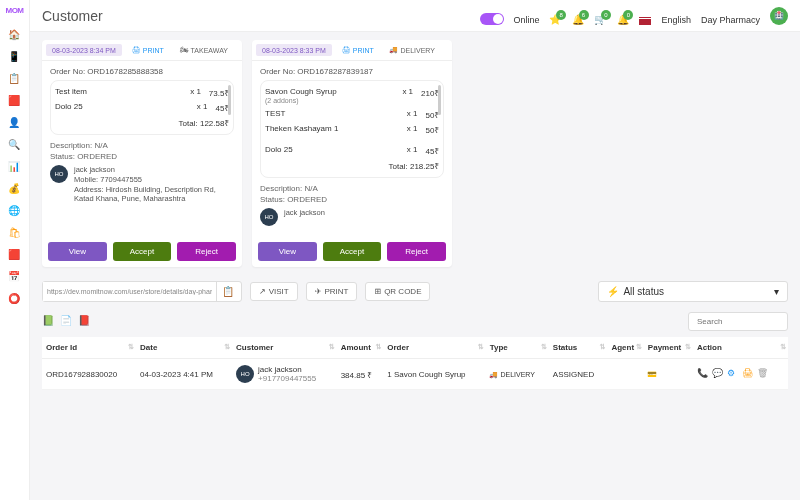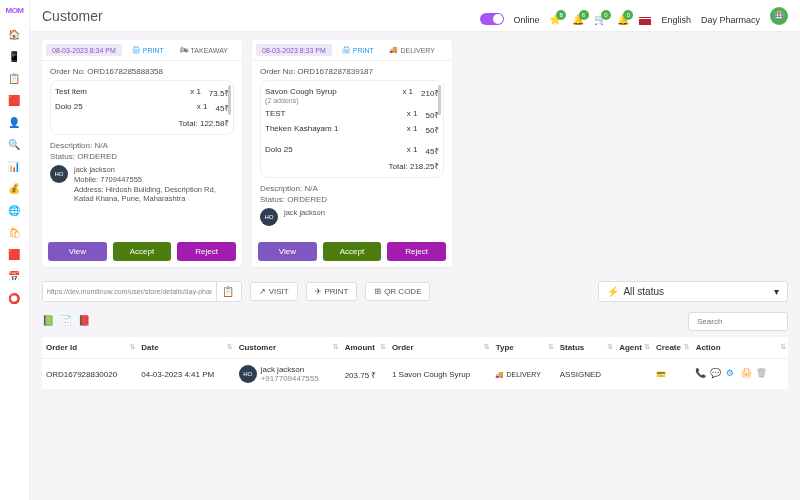--- a/index.html
+++ b/index.html
@@ -232,38 +232,38 @@
       <thead>
             <tr>
         <th>Order Id</th>
         <th>Date</th>
         <th>Customer</th>
         <th>Amount</th>
         <th>Order</th>
         <th>Type</th>
         <th>Status</th>
         <th>Agent</th>
-        <th>Create</th>
+        <th>Payment</th>
         <th>Action</th>
       </tr>
           </thead>
       <tbody>
         <tr>
           <td>ORD167928830020</td>
           <td>04-03-2023 4:41 PM</td>
           <td>
                 <div class="ccell">
                   <div class="cav">HO</div>
                   <div>
                     <div>jack jackson</div>
                     <div style="color:#888">+917709447555</div>
                   </div>
                 </div>
               </td>
-          <td>203.75 ₹</td>
+          <td>384.85 ₹</td>
           <td>1 Savon Cough Syrup</td>
           <td><span class="typetag">🚚 <span>DELIVERY</span></span></td>
           <td>ASSIGNED</td>
           <td></td>
           <td><span>💳</span></td>
           <td>
             <div class="rowacts">
               <span class="ricon" style="color:#e53935">📞</span>
               <span class="ricon" style="color:#2196f3">💬</span>
               <span class="ricon" style="color:#2196f3">⚙</span>

